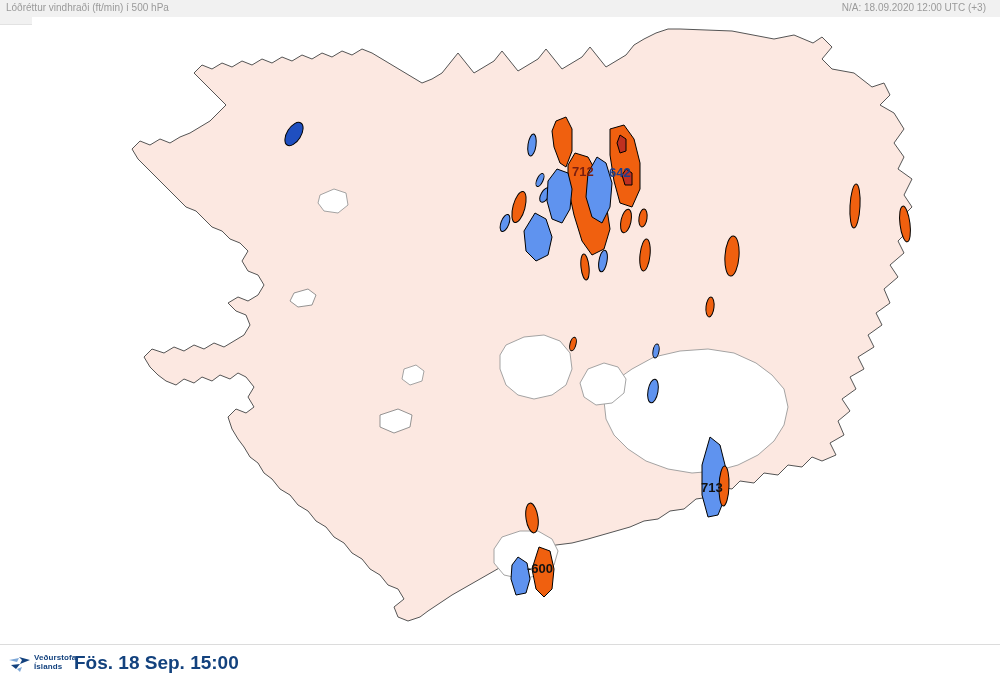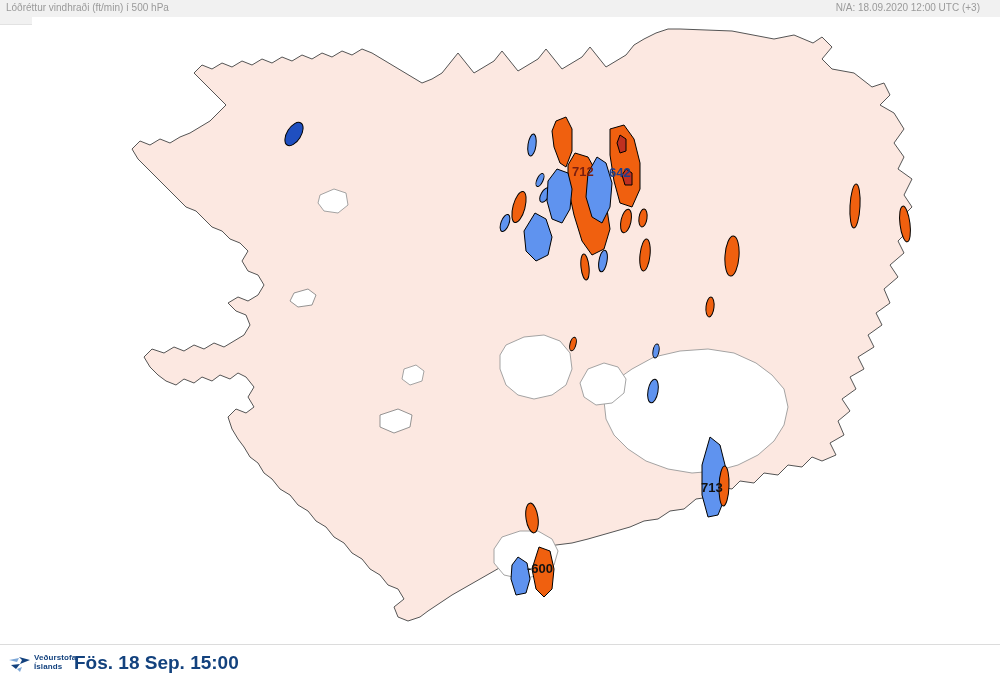--- a/index.html
+++ b/index.html
@@ -27,21 +27,21 @@
   }
   #header-title {
     position: absolute;
     left: 6px; top: 2px;
     font-size: 10px;
     color: #9a9a9a;
     white-space: nowrap;
   }
   #header-timestamp {
     position: absolute;
-    right: 20px; top: 2px;
+    right: 14px; top: 2px;
     font-size: 10px;
     color: #9a9a9a;
     white-space: nowrap;
   }
 
   
   #map-area {
     position: absolute;
     left: 0; top: 17px;
     width: 1000px;

